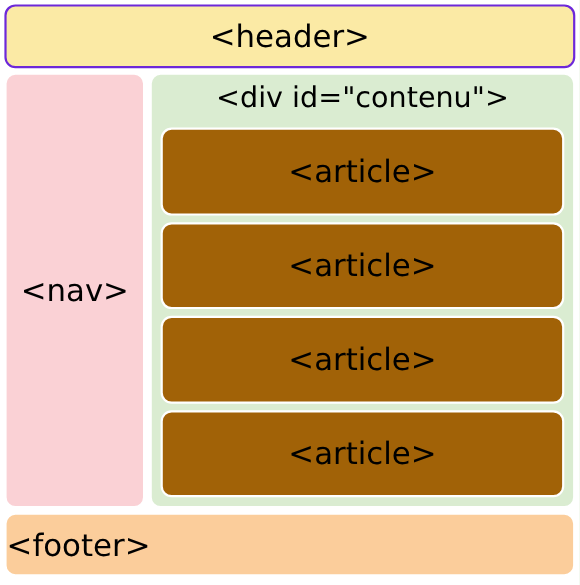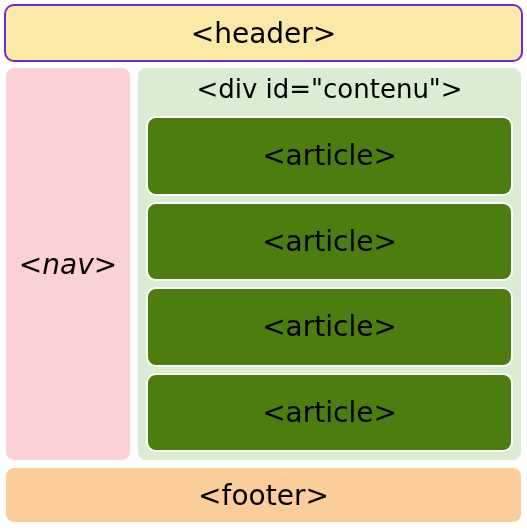--- a/index.html
+++ b/index.html
@@ -28,55 +28,53 @@
     margin-bottom: 4px;
   }
   .nav {
     background: #fad1d5;
     border: 2px solid #fff;
     border-radius: 10px;
     width: 128px;
     display: flex;
     align-items: center;
     justify-content: center;
-    font-style: italic;
   }
   .content {
     background: #daecd1;
     border: 2px solid #fff;
     border-radius: 10px;
     flex: 1;
     padding: 6px 8px 8px 8px;
     display: flex;
     flex-direction: column;
   }
   .content-title {
     text-align: center;
     margin-bottom: 6px;
     font-size: 26px;
   }
   .article {
-    background: #4d7c0f;
+    background: #a16207;
     border: 2px solid #fff;
     border-radius: 10px;
     flex: 1;
     margin-top: 6px;
     display: flex;
     align-items: center;
     justify-content: center;
   }
   .article:first-of-type { margin-top: 0; }
   .footer {
     background: #fbcd9b;
     border: 2px solid #fff;
     border-radius: 10px;
     height: 58px;
     display: flex;
     align-items: center;
-    justify-content: center;
   }
 </style>
 </head>
 <body>
 
 <div class="header">
   <span>&lt;header&gt;</span>
 </div>
 
 <div class="middle">

